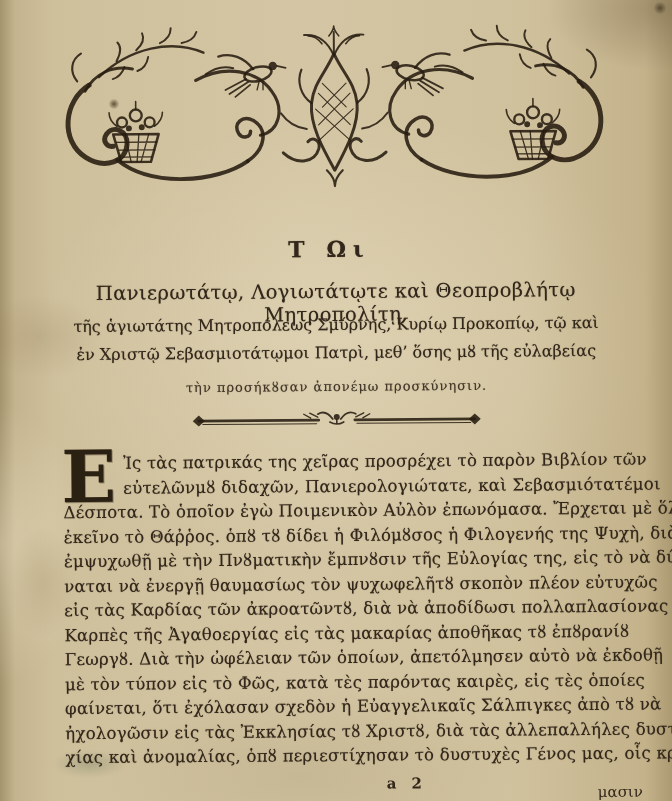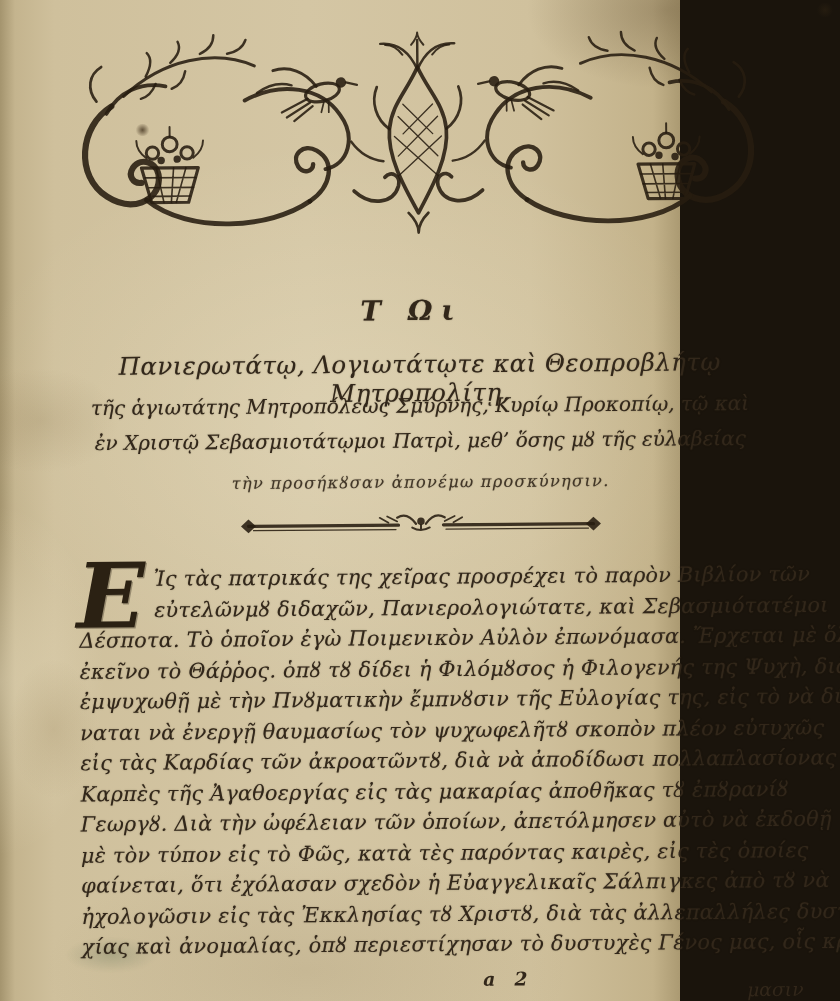--- a/index.html
+++ b/index.html
@@ -2,29 +2,28 @@
 <html><head>
 <meta charset="utf-8">
 <style>
   html,body{margin:0;padding:0;}
   body{
     width:672px;height:801px;overflow:hidden;
     font-family:"DejaVu Serif","Liberation Serif",serif;
     background:#1a140c;
   }
   .page{
-    position:absolute;left:0;top:0;width:544px;height:801px;
+    position:absolute;left:0;top:0;width:672px;height:801px;
     background:
       radial-gradient(ellipse 160px 90px at 98% 1%, rgba(70,52,28,.28), transparent 70%),
       radial-gradient(ellipse 120px 200px at 0% 68%, rgba(248,240,214,.35), transparent 70%),
       radial-gradient(ellipse 90px 60px at 6% 42%, rgba(120,98,58,.16), transparent 70%),
       radial-gradient(ellipse 420px 300px at 52% 42%, rgba(255,250,228,.22), transparent 75%),
       radial-gradient(ellipse 300px 140px at 45% 97%, rgba(118,96,56,.14), transparent 70%),
       linear-gradient(90deg,#a4946e 0%,#c4b48e 2.2%,#cfc09c 8%,#d4c6a4 45%,#d0c19d 78%,#c3b28a 96%,#ab9a72 100%);
-    font-style: italic;
   }
   .tex{position:absolute;color:#32271a;}
   .content{position:absolute;left:0;top:0;width:672px;height:801px;transform:rotate(-0.45deg);transform-origin:50% 40%;}
 
   .spot{position:absolute;border-radius:50%;pointer-events:none;}
   .spot.a{left:108px;top:99px;width:12px;height:10px;background:radial-gradient(circle,rgba(58,42,22,.75),rgba(58,42,22,0) 70%);}
   .spot.b{left:653px;top:2px;width:14px;height:12px;background:radial-gradient(circle,rgba(45,34,18,.6),rgba(45,34,18,0) 70%);}
   .spot.c{left:8px;top:528px;width:70px;height:110px;background:radial-gradient(ellipse,rgba(169,150,110,.35),rgba(169,150,110,0) 72%);}
   .smudge{position:absolute;left:52px;top:750px;width:74px;height:28px;
     background:radial-gradient(ellipse,rgba(96,112,86,.30),rgba(96,112,86,0) 70%);filter:blur(1px);}

